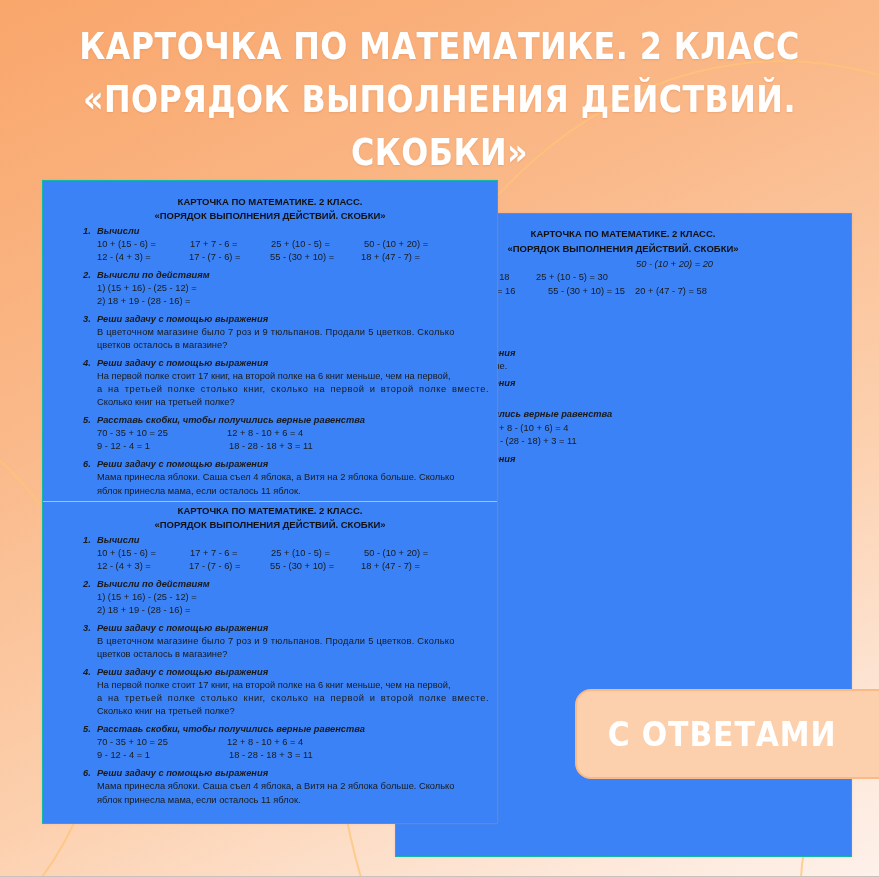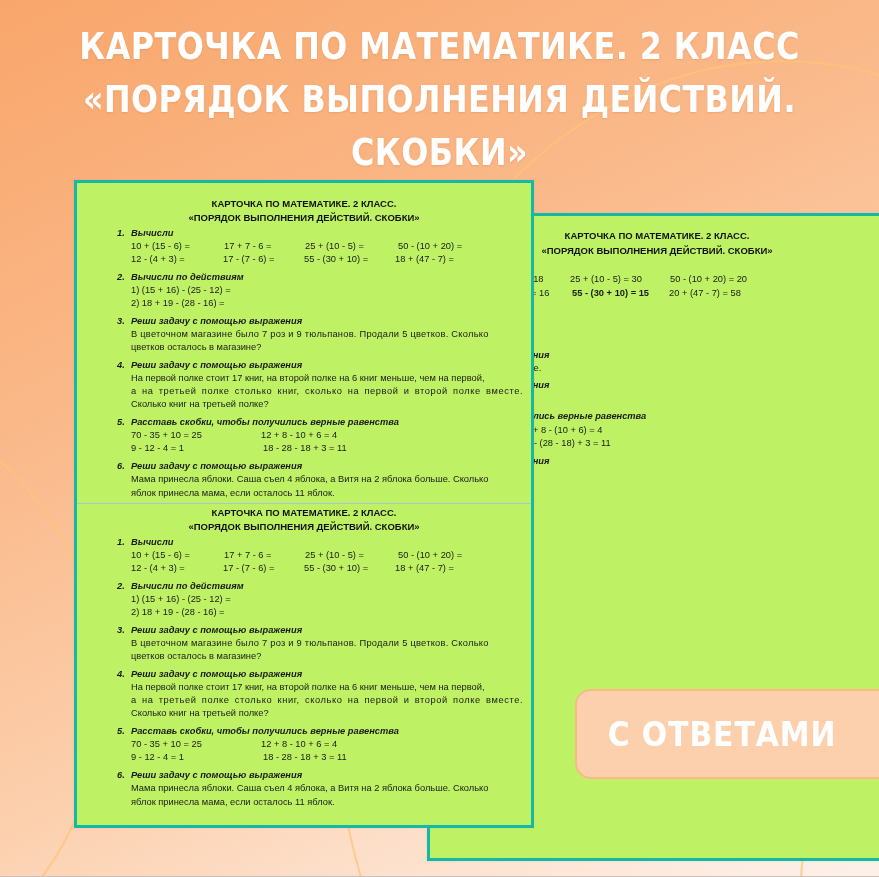--- a/index.html
+++ b/index.html
@@ -10,24 +10,23 @@
   }
   .swoosh { position:absolute; border-radius:50%; border:2px solid rgba(253,196,120,0.75); pointer-events:none; }
   .headline {
     position:absolute; left:0; top:20px; width:879px; text-align:center;
     color:#ffffff; font-family:"DejaVu Sans", sans-serif; font-weight:bold;
     font-size:37px; line-height:53px; letter-spacing:0.5px;
     text-shadow:0 1px 2px rgba(200,110,50,0.25);
     transform:scaleX(0.86); transform-origin:center top;
   }
   .card {
-    position:absolute; background:#bef264;
-    border:3px solid #14b8a6; box-shadow:0 0 2px rgba(210,140,90,0.25);
+    position:absolute; background:#3b82f6;
+    border:1px solid #14b8a6; box-shadow:0 0 2px rgba(210,140,90,0.25);
     overflow:hidden;
-    margin-left:32px;
   }
   .card-back { left:395px; top:213px; width:455px; height:642px; z-index:1; }
   .card-front { left:42px; top:180px; width:454px; height:642px; z-index:2; }
   .sheet { position:absolute; left:0; width:454px; height:310px; }
   .sheet-title { position:absolute; left:0; width:454px; text-align:center; font-weight:bold; font-size:9.5px; color:#111; line-height:14px; }
   .t { position:absolute; font-size:9.3px; color:#1a1a1a; white-space:nowrap; line-height:12px; }
   .h { font-weight:bold; font-style:italic; }
   .divider { position:absolute; left:0; top:320px; width:454px; height:1px; background:#a9c3dc; }
   .back-inner { position:absolute; left:0; top:0; width:455px; height:642px; }
   .badge {
@@ -56,24 +55,24 @@
 </div>
 
 <div class="card card-back">
   <div class="back-inner">
     <div class="sheet-title" style="top:13px;">КАРТОЧКА ПО МАТЕМАТИКЕ. 2 КЛАСС.</div>
     <div class="sheet-title" style="top:28px;">«ПОРЯДОК ВЫПОЛНЕНИЯ ДЕЙСТВИЙ. СКОБКИ»</div>
 
     <div class="t" style="left:-62px; top:57px;">10 + (15 - 6) = 19</div>
     <div class="t" style="left:53px; top:57px;">17 + 7 - 6 = 18</div>
     <div class="t" style="left:140px; top:57px;">25 + (10 - 5) = 30</div>
-    <div class="t" style="left:240px; top:57px;">50 - (10 + 20) = 20</div>
+    <div class="t" style="left:240px; top:44px;font-style:italic;">50 - (10 + 20) = 20</div>
     <div class="t" style="left:-62px; top:71px;">12 - (4 + 3) = 5</div>
     <div class="t" style="left:55px; top:71px;">17 - (7 - 6) = 16</div>
-    <div class="t" style="left:142px; top:71px;font-weight:bold;">55 - (30 + 10) = 15</div>
+    <div class="t" style="left:152px; top:71px;">55 - (30 + 10) = 15</div>
     <div class="t" style="left:239px; top:71px;">20 + (47 - 7) = 58</div>
 
     <div class="t h" style="left:-62px; top:89px;">2. Вычисли по действиям</div>
     <div class="t" style="left:-52px; top:102px;">1) (15 + 16) - (25 - 12) = 18</div>
     <div class="t" style="left:-52px; top:115px;">2) 18 + 19 - (28 - 16) = 25</div>
 
     <div class="t h" style="left:-62px; top:133px;">3. Реши задачу с помощью выражения</div>
     <div class="t" style="left:-98px; top:146px;">7 + 9 - 5 = 11 (ц.) – цветков осталось в магазине.</div>
 
     <div class="t h" style="left:-62px; top:163px;">4. Реши задачу с помощью выражения</div>

